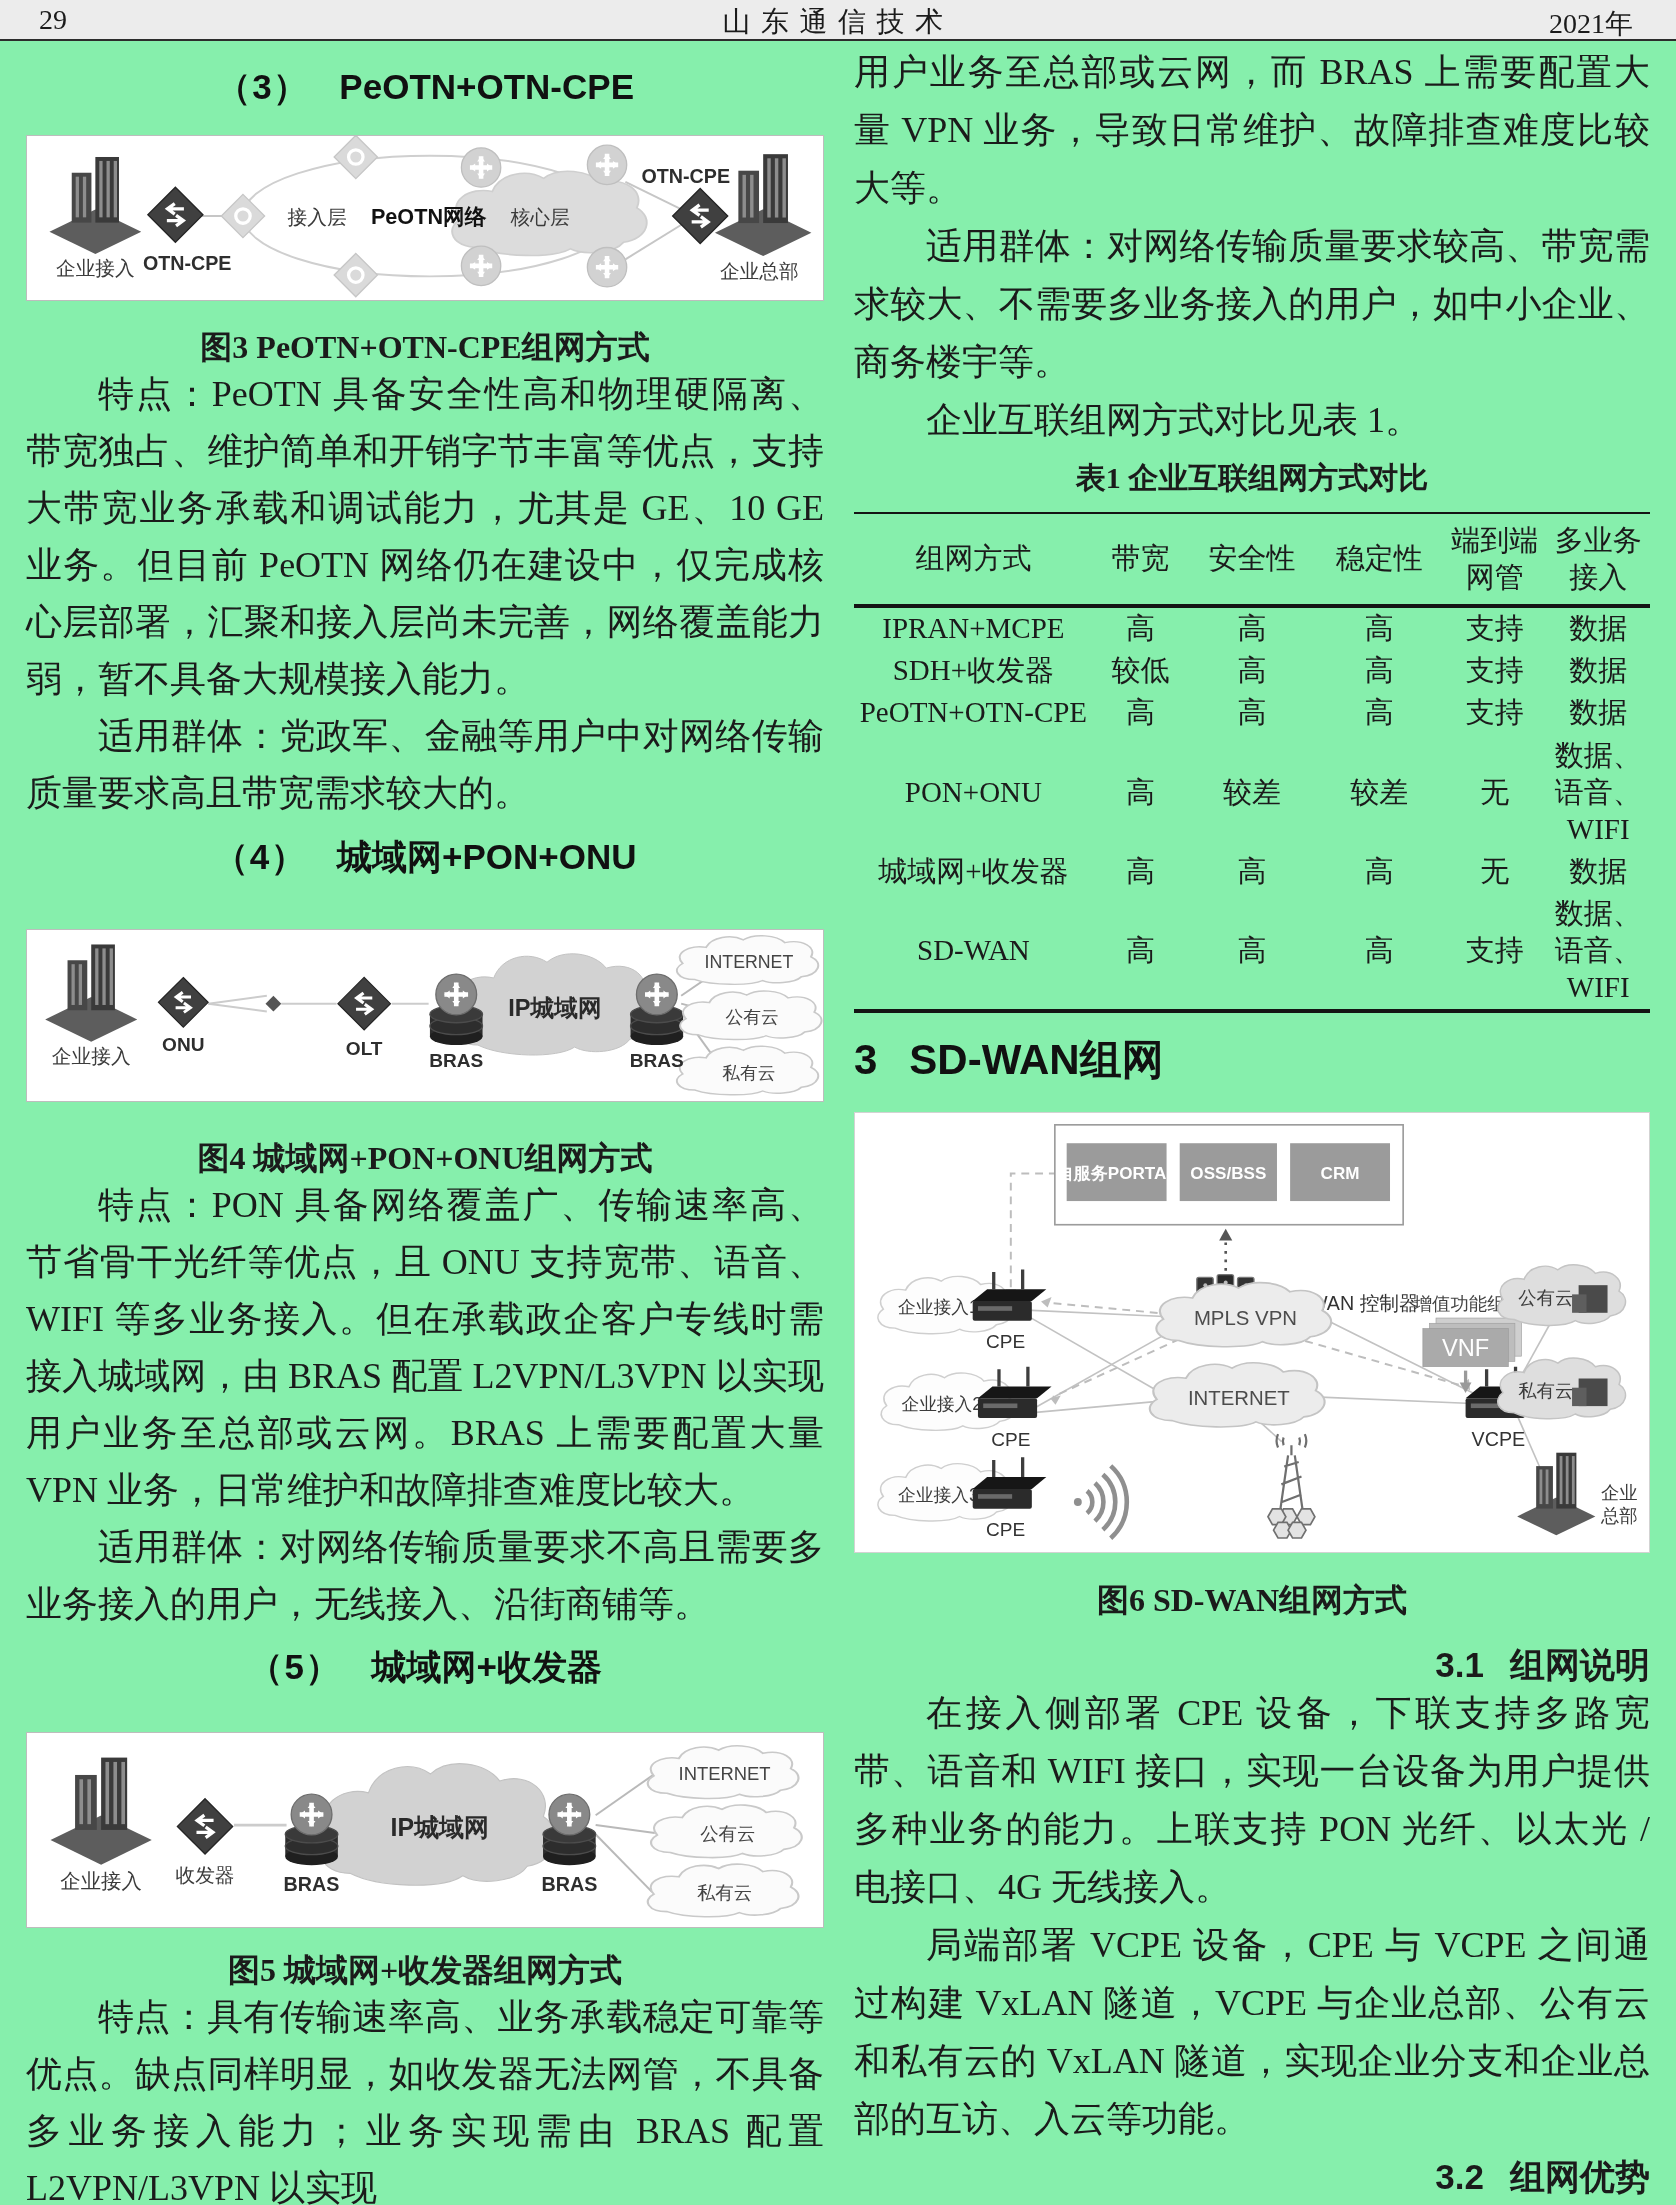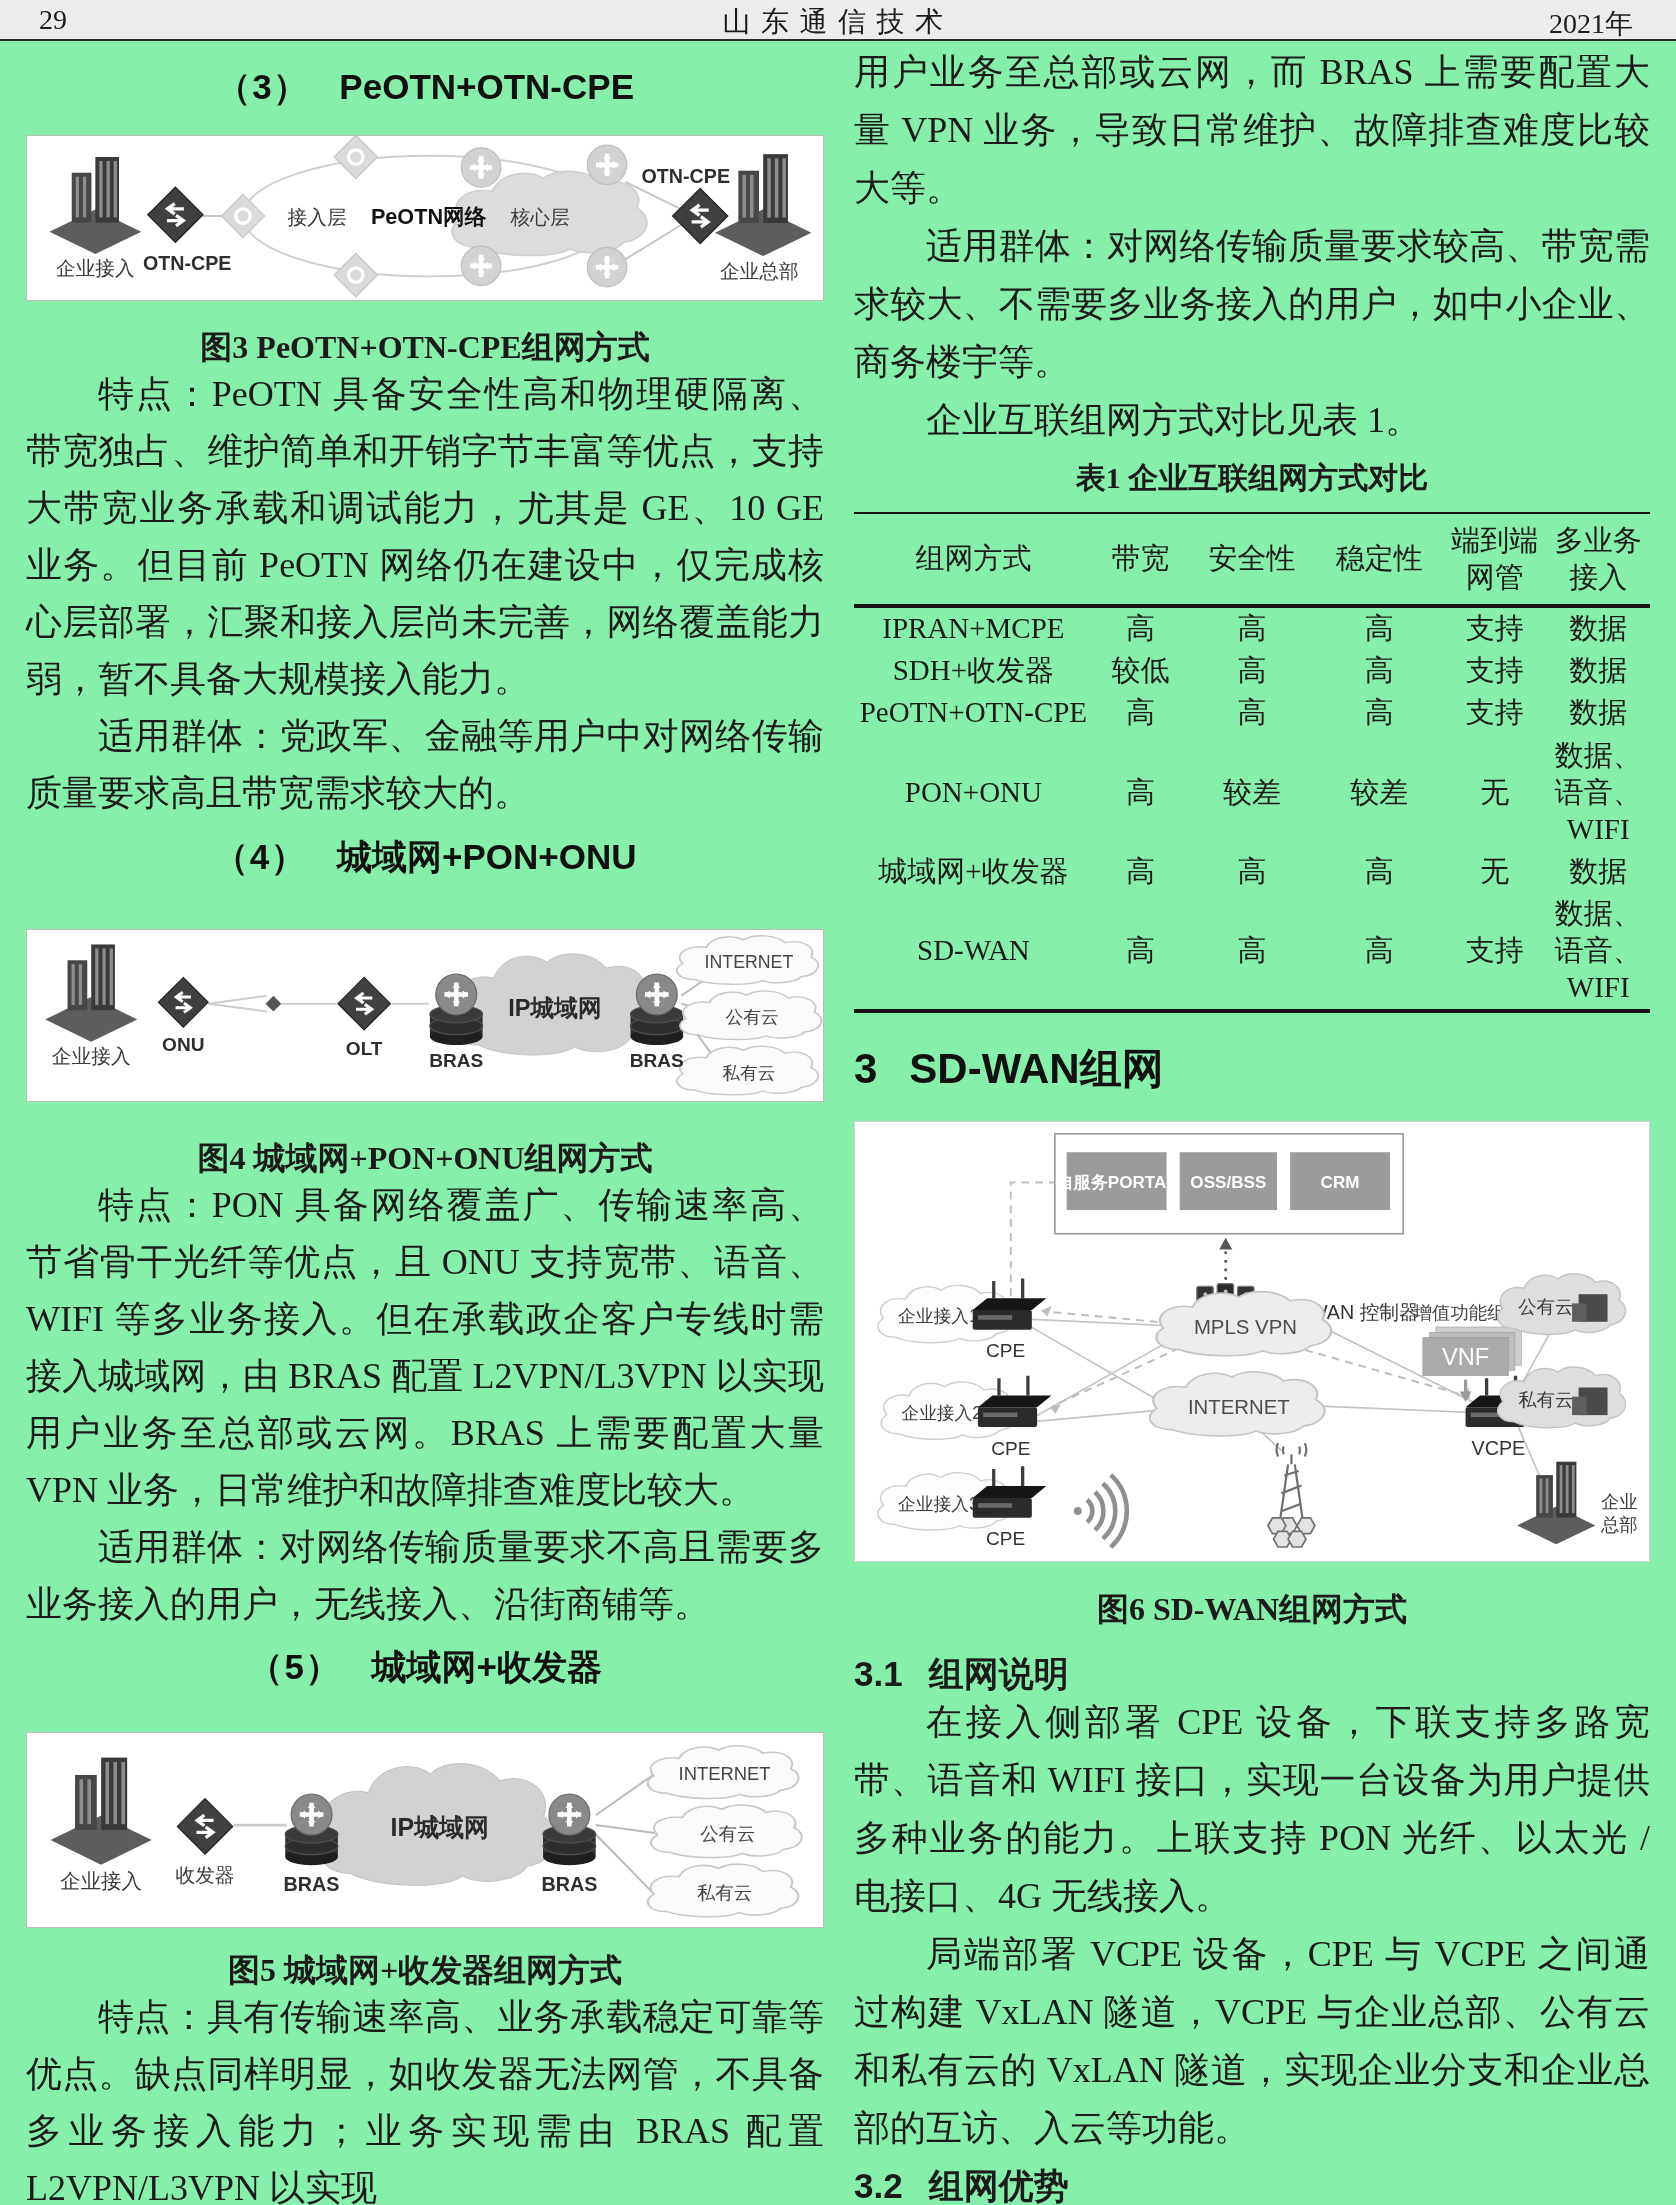--- a/index.html
+++ b/index.html
@@ -16,40 +16,40 @@
   .col-l{left:26px;width:798px;}
   .col-r{left:854px;width:796px;}
   
   .hsub{font-family:"Liberation Sans","DejaVu Sans",sans-serif;font-weight:bold;
         font-size:35px;line-height:39px;color:#111;text-align:center;}
   .hsub .num{margin-right:30px;letter-spacing:1.3px;}
   .hsec{font-family:"Liberation Sans","DejaVu Sans",sans-serif;font-weight:bold;
         font-size:42px;line-height:49px;color:#111;}
   .hsec .num{margin-right:32px;}
   .h31{font-family:"Liberation Sans","DejaVu Sans",sans-serif;font-weight:bold;
-       font-size:35px;line-height:39px;}
+       font-size:35px;line-height:39px;text-align:right;}
   .h31 .num{margin-right:26px;}
   
   p.b{font-size:36px;line-height:57px;text-align:justify;margin:0;}
   .col-r p.b{line-height:58px;}
   .ind{text-indent:2em;}
   
   .figbox{border:1.3px solid #bdbdbd;background:#fff;}
   .figcap{font-size:32px;line-height:37px;font-weight:bold;text-align:center;}
   
   .tcap{font-size:30px;line-height:35px;font-weight:bold;text-align:center;}
   table.cmp{width:100%;border-collapse:collapse;border-top:2.6px solid #141414;
             border-bottom:4px solid #141414;font-size:29px;}
   table.cmp th{font-weight:normal;border-bottom:4px solid #141414;padding:8px 0;
                line-height:37px;text-align:center;vertical-align:middle;}
   table.cmp td{text-align:center;vertical-align:middle;padding:2.6px 0;line-height:37px;}
   
   .mt16{margin-top:10.5px}.mt22{margin-top:14.5px}.mt26{margin-top:17px}.mt28{margin-top:18.4px}
   .mt30{margin-top:20px}.mt36{margin-top:24px}.mt40{margin-top:26px}.mt42{margin-top:28px}
-  .mt44{margin-top:29px}.mt48{margin-top:31px}.mt58{margin-top:38px}.mt70{margin-top:46px}
+  .mt44{margin-top:29px}.mt48{margin-top:22px}.mt58{margin-top:38px}.mt70{margin-top:46px}
   .mt80{margin-top:53px}
   .p5last{line-height:55px;}
   svg text{font-family:"Liberation Sans","DejaVu Sans",sans-serif;}
 </style>
 </head>
 <body>
 
 <svg width="0" height="0" style="position:absolute" aria-hidden="true">
   <defs>
     <path id="sym-cloud" d="M -78,38 C -104,38 -112,16 -96,4 C -110,-18 -86,-36 -62,-30

